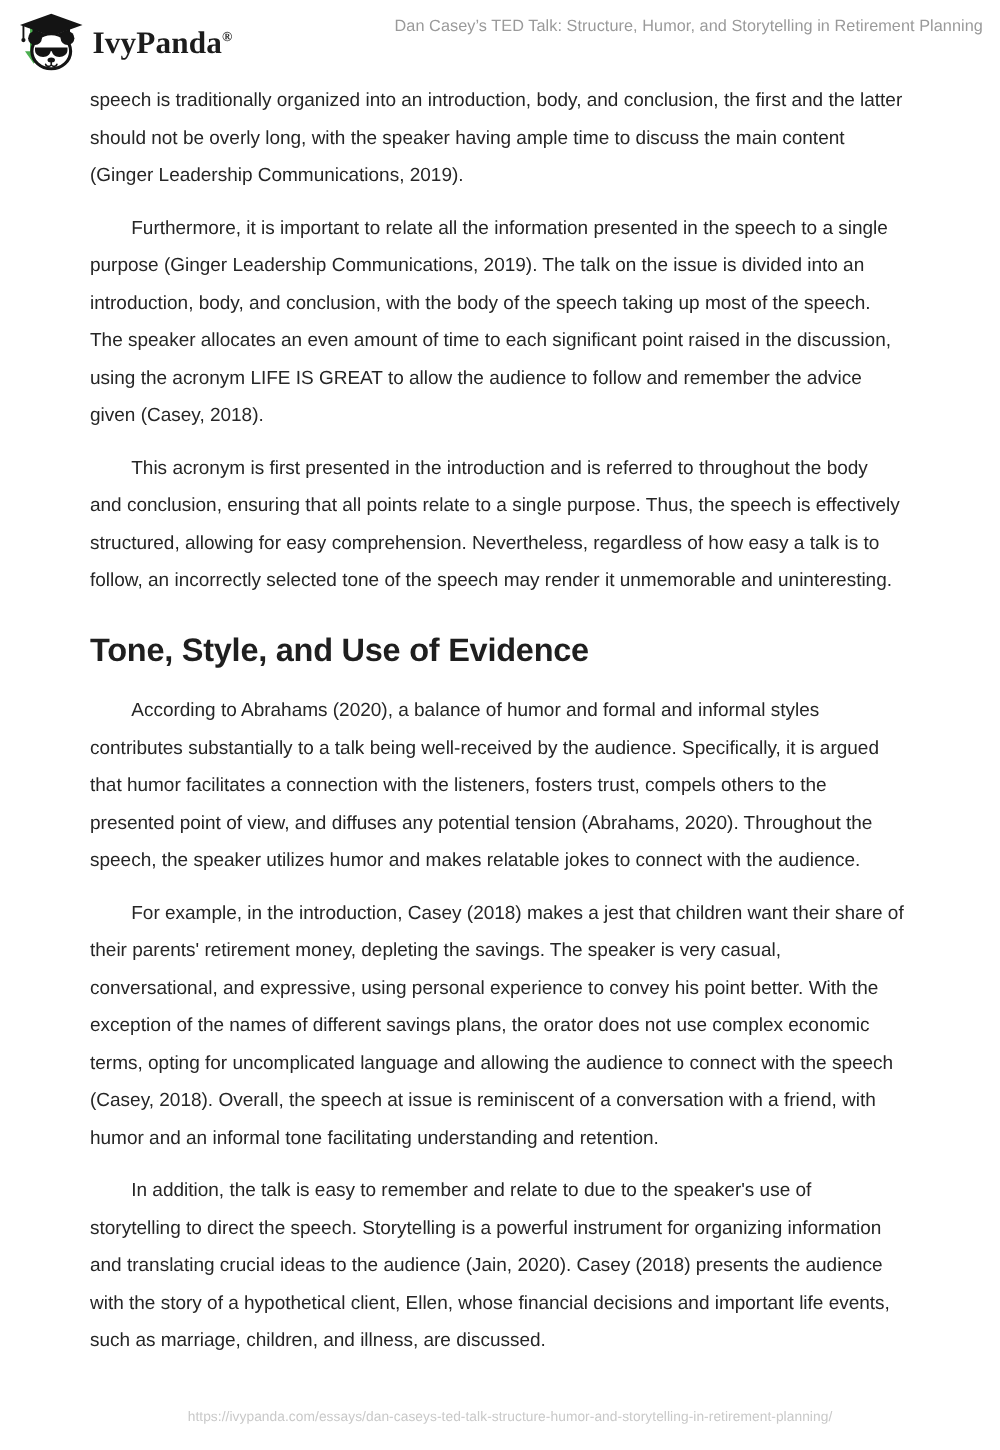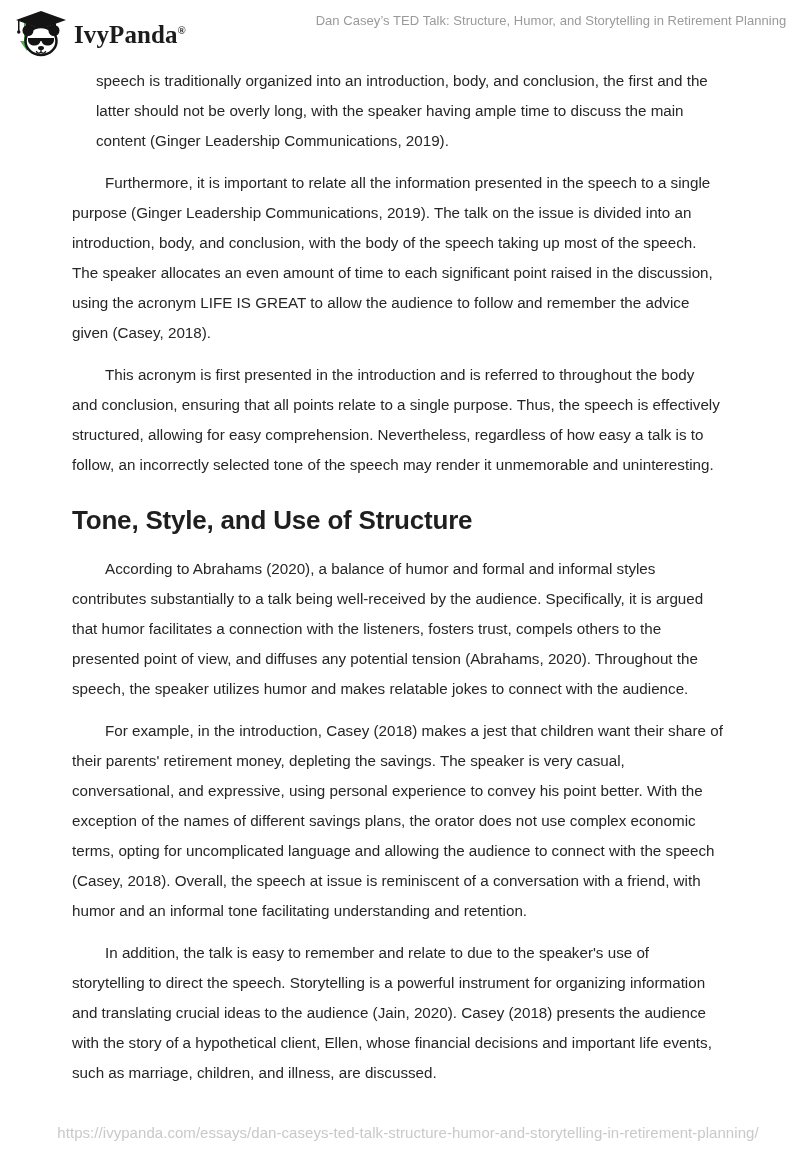--- a/index.html
+++ b/index.html
@@ -75,41 +75,40 @@
   .article p {
     margin: 0 0 12px 0;
     font-size: 15.2px;
     line-height: 30px;
     text-align: left;
     color: #262626;
     text-indent: 33px;
   }
   .article p.no-indent {
     text-indent: 0;
-    margin-left: 24px;
   }
   .article h2 {
     margin: 24px 0 18px 0;
     font-size: 26px;
     line-height: 32px;
     font-weight: bold;
     color: #1f1f1f;
     letter-spacing: -0.2px;
   }
 
   
   .page-footer {
     position: absolute;
     left: 0;
     bottom: 18px;
     width: 800px;
     text-align: center;
   }
   .footer-url {
-    font-size: 15px;
+    font-size: 11px;
     color: #c9c9c9;
     letter-spacing: 0.05px;
     white-space: nowrap;
     padding-left: 16px;
   }
 </style>
 </head>
 <body>
 
 <div class="page-header">
@@ -148,21 +147,21 @@
 
   <div class="header-title">Dan Casey’s TED Talk: Structure, Humor, and Storytelling in Retirement Planning</div>
 </div>
 
 <div class="article">
 
   <p class="no-indent">speech is traditionally organized into an introduction, body, and conclusion, the first and the latter should not be overly long, with the speaker having ample time to discuss the main content (Ginger Leadership Communications, 2019).</p>
   <p>Furthermore, it is important to relate all the information presented in the speech to a single purpose (Ginger Leadership Communications, 2019). The talk on the issue is divided into an introduction, body, and conclusion, with the body of the speech taking up most of the speech. The speaker allocates an even amount of time to each significant point raised in the discussion, using the acronym LIFE IS GREAT to allow the audience to follow and remember the advice given (Casey, 2018).</p>
   <p>This acronym is first presented in the introduction and is referred to throughout the body and conclusion, ensuring that all points relate to a single purpose. Thus, the speech is effectively structured, allowing for easy comprehension. Nevertheless, regardless of how easy a talk is to follow, an incorrectly selected tone of the speech may render it unmemorable and uninteresting.</p>
 
-  <h2>Tone, Style, and Use of Structure</h2>
+  <h2>Tone, Style, and Use of Evidence</h2>
 
   <p>According to Abrahams (2020), a balance of humor and formal and informal styles contributes substantially to a talk being well-received by the audience. Specifically, it is argued that humor facilitates a connection with the listeners, fosters trust, compels others to the presented point of view, and diffuses any potential tension (Abrahams, 2020). Throughout the speech, the speaker utilizes humor and makes relatable jokes to connect with the audience.</p>
   <p>For example, in the introduction, Casey (2018) makes a jest that children want their share of their parents' retirement money, depleting the savings. The speaker is very casual, conversational, and expressive, using personal experience to convey his point better. With the exception of the names of different savings plans, the orator does not use complex economic terms, opting for uncomplicated language and allowing the audience to connect with the speech (Casey, 2018). Overall, the speech at issue is reminiscent of a conversation with a friend, with humor and an informal tone facilitating understanding and retention.</p>
   <p>In addition, the talk is easy to remember and relate to due to the speaker's use of storytelling to direct the speech. Storytelling is a powerful instrument for organizing information and translating crucial ideas to the audience (Jain, 2020). Casey (2018) presents the audience with the story of a hypothetical client, Ellen, whose financial decisions and important life events, such as marriage, children, and illness, are discussed.</p>
 </div>
 
 <div class="page-footer">
   <span class="footer-url">https://ivypanda.com/essays/dan-caseys-ted-talk-structure-humor-and-storytelling-in-retirement-planning/</span>
 </div>
 

